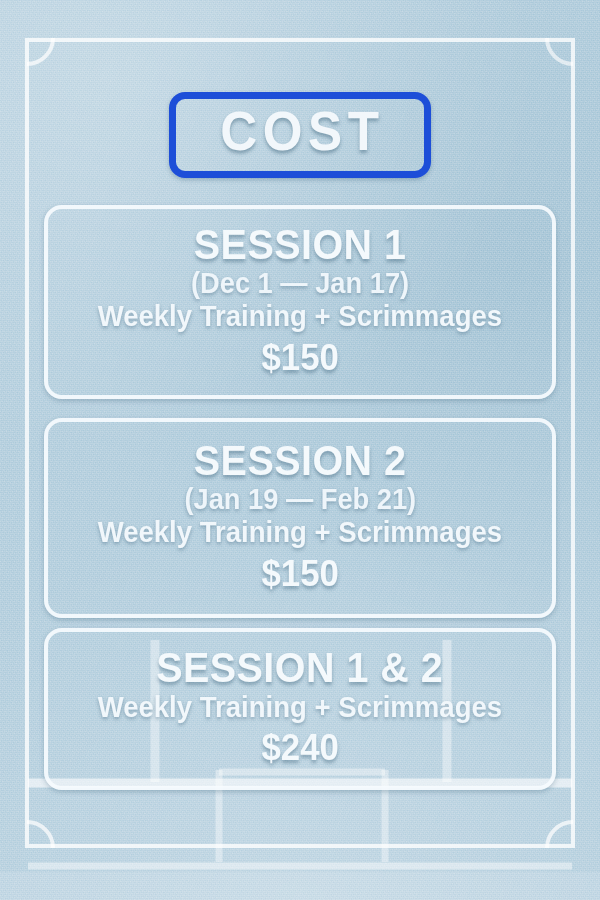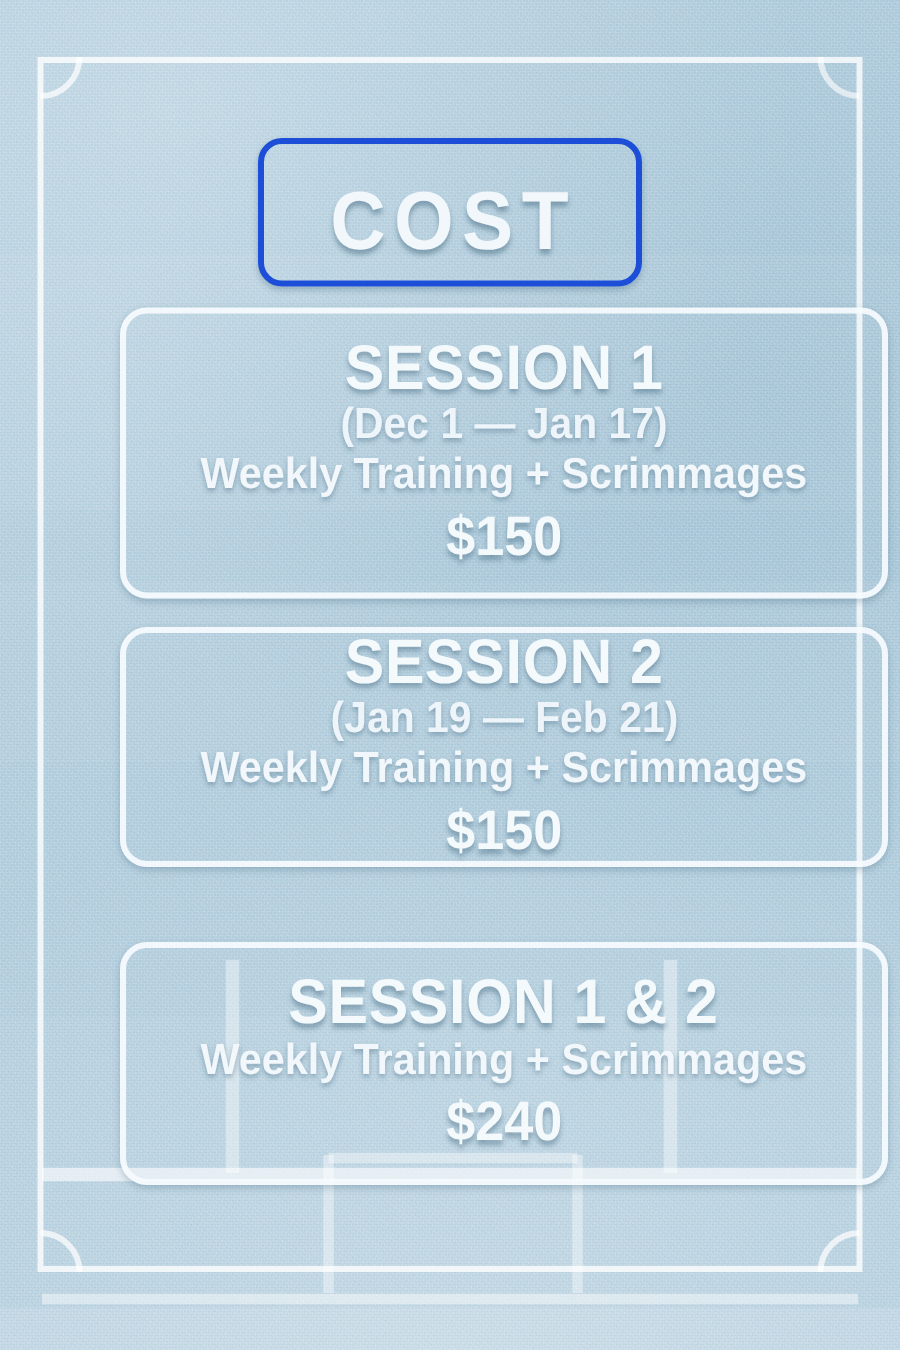--- a/index.html
+++ b/index.html
@@ -87,23 +87,23 @@
 
   
   .title-wrap {
     position: absolute;
     top: 92px;
     left: 0; right: 0;
     display: flex;
     justify-content: center;
   }
   .title-box {
-    border: 4px solid #1d4ed8;
+    border: 7px solid #1d4ed8;
     border-radius: 16px;
-    padding: 24px 34px 12px 38px;
+    padding: 5px 34px 12px 38px;
     box-shadow: 0 2px 4px rgba(45,85,110,.30);
   }
   .title-text {
     font-family: "Liberation Sans Narrow", "Liberation Sans", sans-serif;
     font-weight: bold;
     font-size: 55px;
     line-height: 1;
     letter-spacing: 6px;
     color: #f2f7fb;
     text-shadow: 0 3px 4px rgba(45,85,110,.42);
@@ -118,24 +118,23 @@
     left: 44px;
     width: 512px;
     box-sizing: border-box;
     border: 4px solid rgba(246,251,254,.92);
     border-radius: 18px;
     box-shadow: 0 2px 5px rgba(45,85,110,.28);
     display: flex;
     flex-direction: column;
     align-items: center;
     justify-content: center;
-    margin-left: 36px;
   }
   .card-1 { top: 205px; height: 194px; }
-  .card-2 { top: 418px; height: 160px; }
+  .card-2 { top: 418px; height: 200px; }
   .card-3 { top: 628px; height: 162px; }
 
   .card-title {
     font-family: "Liberation Sans Narrow", "Liberation Sans", sans-serif;
     font-weight: bold;
     font-size: 42px;
     line-height: 1.02;
     letter-spacing: .5px;
     color: #f4f9fc;
     text-shadow: 0 3px 4px rgba(45,85,110,.40);

